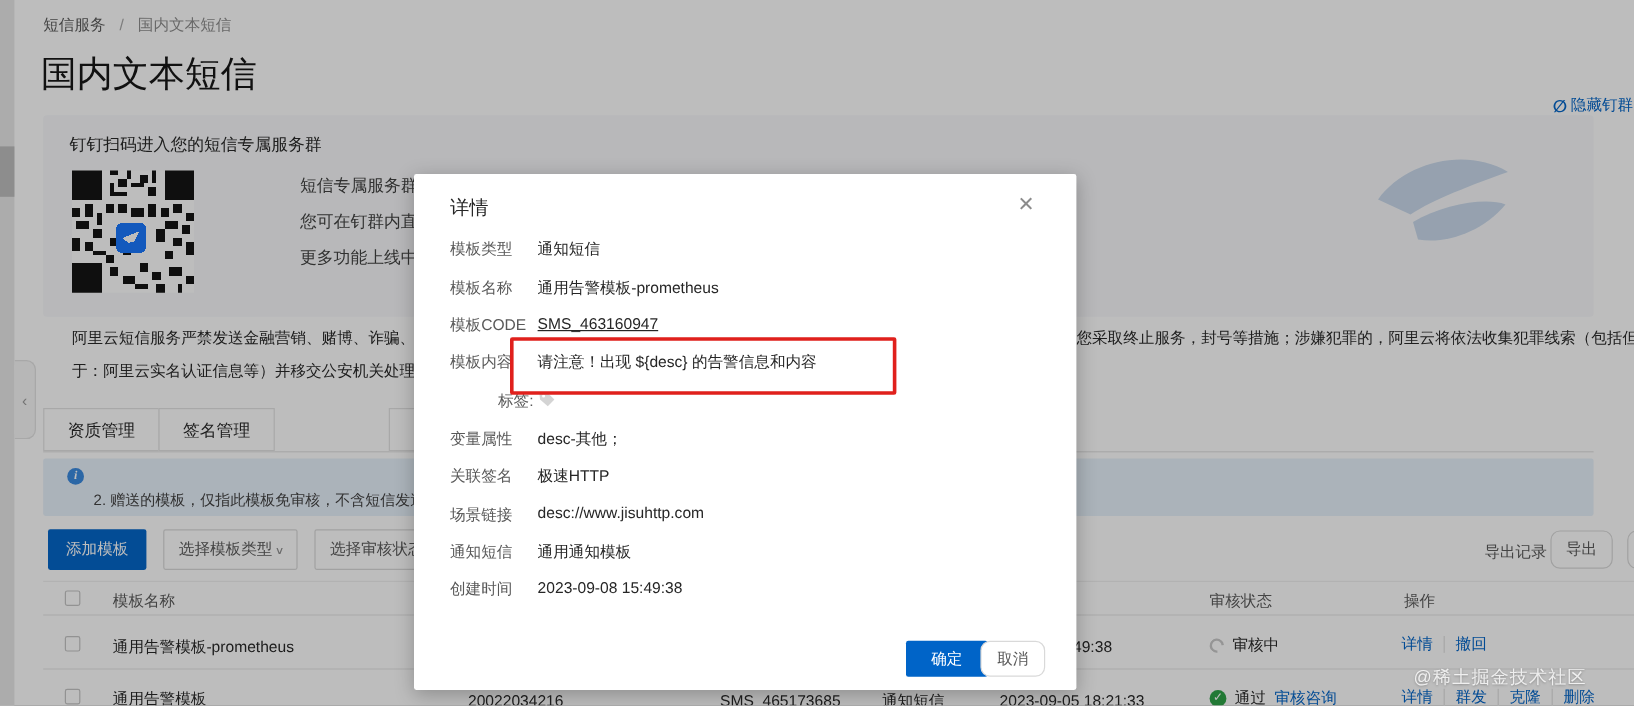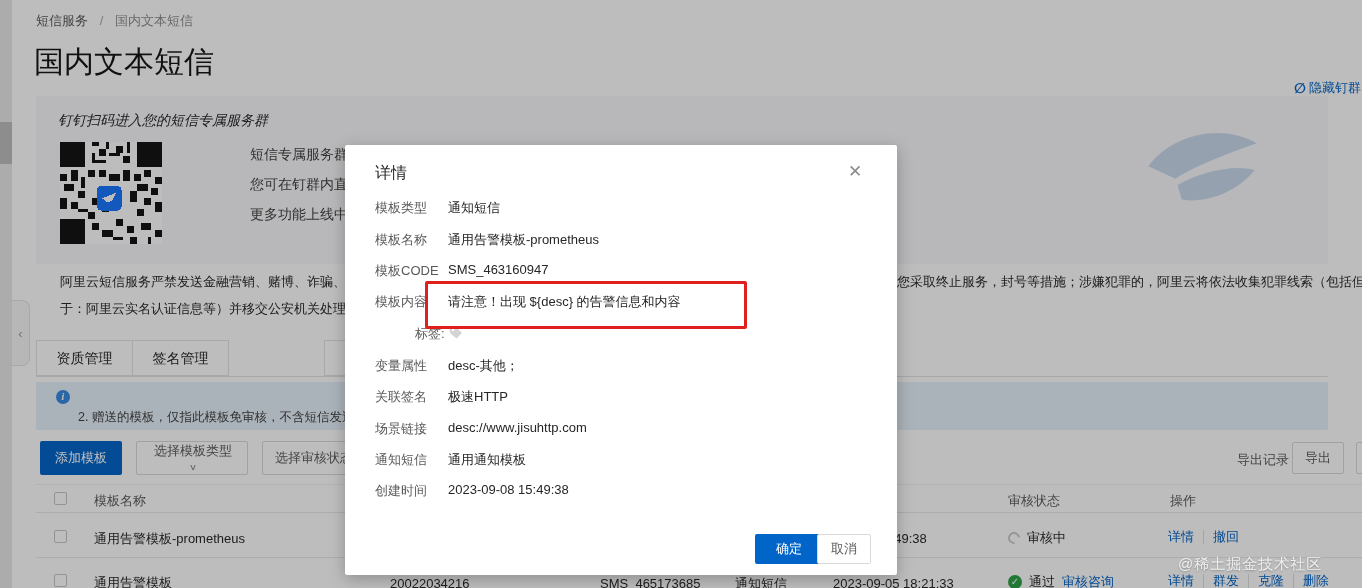--- a/index.html
+++ b/index.html
@@ -18,21 +18,21 @@
   
   .crumb{left:36px;top:12px;font-size:13px;}
   .crumb .c1{color:#595959;cursor:pointer;}
   .crumb .sep{color:#a6a6a6;margin:0 8px;}
   .crumb .c2{color:#8c8c8c;}
   .title{left:34px;top:42px;font-size:30px;color:#141414;font-weight:500;}
   .hidegroup{left:1294px;top:79px;font-size:13px;display:flex;align-items:center;gap:3px;}
   .hidegroup .ico{font-size:14px;font-weight:700;}
   
   .banner-bg{left:36px;top:96px;width:1292px;height:168px;background:#f8f9fb;border-radius:3px;}
-  .banner-h{left:58px;top:112px;font-size:14px;color:#262626;font-style:italic;}
+  .banner-h{left:58px;top:112px;font-size:14px;color:#262626;}
   .qr{left:60px;top:142px;width:102px;height:102px;}
   .qline{left:250px;width:110px;height:20px;font-size:14px;color:#404040;}
   .wing{left:1140px;top:112px;width:125px;height:125px;opacity:.85;}
   
   .warn{font-size:13px;color:#262626;line-height:20px;}
   
   .tabline{left:36px;top:376px;width:1292px;height:1px;background:#e3e3e3;}
   .tab{top:340px;width:97px;height:36px;line-height:34px;text-align:center;font-size:14px;color:#262626;
        border:1px solid #e3e3e3;background:#fff;box-sizing:border-box;cursor:pointer;}
   .tab.active{border-top:2px solid #0064c8;color:#0064c8;height:37px;border-bottom:0;}
@@ -40,21 +40,21 @@
   .notice-bg{left:36px;top:382px;width:1292px;height:48px;background:#e7f1fb;border-radius:2px;}
   .info-ic{left:56px;top:390px;width:14px;height:14px;border-radius:50%;background:#3889e0;color:#fff;
            font-size:10px;font-style:italic;font-weight:700;text-align:center;line-height:14px;font-family:"Liberation Serif",serif;}
   .ntc{font-size:12.5px;color:#404040;line-height:19px;}
   
   .btn-primary{background:#0064c8;color:#fff;border:0;border-radius:2px;font-size:13px;
                display:flex;align-items:center;justify-content:center;cursor:pointer;}
   .dd{background:#fff;border:1px solid #d9d9d9;border-radius:2px;box-sizing:border-box;display:flex;
       align-items:center;justify-content:space-between;padding:0 10px 0 12px;font-size:13px;color:#595959;cursor:pointer;}
   .dd .chev{color:#8c8c8c;font-size:11px;transform:scaleY(.8);}
-  .btn-plain{background:#fff;border:1px solid #d9d9d9;border-radius:2px;box-sizing:border-box;font-size:13px;color:#595959;
+  .btn-plain{background:#fff;border:1px solid #d9d9d9;border-radius:8px;box-sizing:border-box;font-size:13px;color:#595959;
              display:flex;align-items:center;justify-content:center;cursor:pointer;}
   
   .hline{left:36px;width:1326px;height:1px;background:#e9e9e9;}
   .chk{width:13px;height:13px;border:1px solid #c4c4c4;border-radius:2px;background:#fff;box-sizing:border-box;cursor:pointer;}
   .th{font-size:13px;color:#595959;}
   .ops{display:flex;align-items:center;}
   .op{font-size:13px;padding:0 9px;border-left:1px solid #e0e0e0;line-height:14px;}
   .op:first-child{border-left:0;padding-left:0;}
   .statuscell{display:flex;align-items:center;gap:7px;}
   .spin{width:12px;height:12px;border:2px solid #c9c9c9;border-right-color:transparent;border-radius:50%;box-sizing:border-box;transform:rotate(40deg);}
@@ -170,21 +170,21 @@
   <div class="abs tab" style="left:36px;">资质管理</div>
   <div class="abs tab" style="left:132px;">签名管理</div>
   <div class="abs tab active" style="left:228px;margin-top:48px;">模板管理</div>
   <div class="abs tab" style="left:324px;">群发助手</div>
 
   <div class="abs notice-bg"></div>
   <div class="abs info-ic">i</div>
   <div class="abs ntc nowrap" style="left:78px;top:408px;width:268px;">2. 赠送的模板，仅指此模板免审核，不含短信发送</div>
 
   <div class="abs btn-primary" style="left:40px;top:441px;width:82px;height:34px;">添加模板</div>
-  <div class="abs dd" style="left:136px;top:441px;width:112px;height:34px;flex-direction:column;">
+  <div class="abs dd" style="left:136px;top:441px;width:112px;height:34px;">
     <span>选择模板类型</span>
     <span class="chev">∨</span>
   </div>
   <div class="abs dd" style="left:262px;top:441px;width:114px;height:34px;">
     <span>选择审核状态</span>
     <span class="chev">∨</span>
   </div>
   <div class="abs t13g" style="left:1237px;top:450px;">导出记录</div>
   <div class="abs btn-plain" style="left:1292px;top:442px;width:52px;height:32px;">导出</div>
   <div class="abs btn-plain" style="left:1356px;top:442px;width:38px;height:32px;"></div>
@@ -232,21 +232,21 @@
 
   <div class="abs modal">
     <div class="abs m-title">详情</div>
     <div class="abs m-close">✕</div>
 
     <div class="abs m-label" style="top:54px;">模板类型</div>
     <div class="abs m-value" style="top:54px;">通知短信</div>
     <div class="abs m-label" style="top:86px;">模板名称</div>
     <div class="abs m-value" style="top:86px;">通用告警模板-prometheus</div>
     <div class="abs m-label" style="top:117px;">模板CODE</div>
-    <div class="abs m-value" style="top:117px;">SMS_463160947</div>
+    <div class="abs m-value" style="top:117px;text-decoration:underline;">SMS_463160947</div>
     <div class="abs m-label" style="top:148px;">模板内容</div>
     <div class="abs m-value" style="top:148px;">请注意！出现 ${desc} 的告警信息和内容</div>
     <div class="abs redbox"></div>
     <div class="abs m-label" style="top:180px;margin-left:40px;">标签:</div>
     <svg class="abs" style="left:103px;top:180px;width:16px;height:16px;" viewBox="0 0 16 16">
       <path d="M1.5 2.5 L8 2 L14 8 L8.5 13.5 L2 8 Z" fill="#d4d4d4"></path>
         <circle cx="5" cy="5" r="1.3" fill="#fff"></circle>
     </svg>
     <div class="abs m-label" style="top:212px;">变量属性</div>
     <div class="abs m-value" style="top:212px;">desc-其他；</div>

